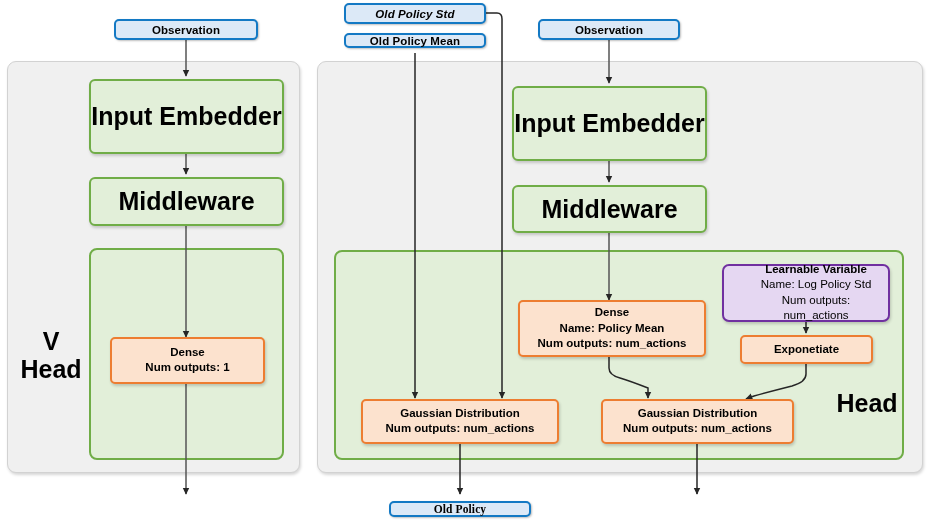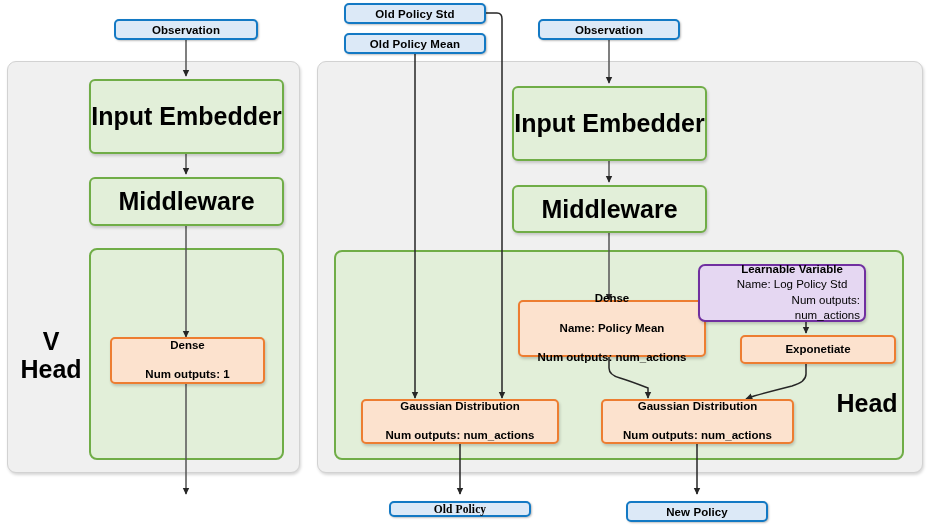--- a/index.html
+++ b/index.html
@@ -70,21 +70,20 @@
   }
   
   .orange-box {
     background: #fce2ce;
     border: 2px solid #ed7d31;
     border-radius: 5px;
     box-shadow: 1px 2px 3px rgba(0,0,0,0.18);
     font-size: 11.5px;
     z-index: 6;
     padding: 2px 4px;
-    gap: 14px;
   }
   .orange-box .ttl {
     font-weight: bold;
     line-height: 1.32;
   }
   .orange-box .sub {
     font-weight: bold;
     line-height: 1.35;
   }
   
@@ -97,21 +96,20 @@
     z-index: 6;
     padding: 2px 4px;
   }
   .purple-box .ttl {
     font-weight: bold;
     line-height: 1.32;
   }
   .purple-box .sub {
     font-weight: normal;
     line-height: 1.35;
-    text-align: right;
   }
   
   .head-label {
     position: absolute;
     font-size: 25px;
     font-weight: bold;
     color: #000000;
     text-align: center;
     line-height: 1.12;
     z-index: 7;
@@ -195,25 +193,25 @@
   <div class="node orange-box" style="left:110px; top:337px; width:155px; height:47px;">
     <span class="ttl">Dense</span>
     <span class="sub">Num outputs: 1</span>
   </div>
 
 
   <div class="head-label" style="left:822px; top:389px; width:90px;">
     <div>Head</div>
   </div>
 
-  <div class="node io-box" style="left:344px; top:3px; width:142px; height:21px;">
+  <div class="node io-box" style="left:344px; top:3px; width:142px; height:21px;font-style:italic;">
     <span>Old Policy Std</span>
   </div>
 
-  <div class="node io-box" style="left:344px; top:33px; width:142px; height:21px;">
+  <div class="node io-box" style="left:344px; top:33px; width:142px; height:15px;">
     <span>Old Policy Mean</span>
   </div>
 
   <div class="node io-box" style="left:538px; top:19px; width:142px; height:21px;">
     <span>Observation</span>
   </div>
 
   <div class="node green-box" style="left:512px; top:86px; width:195px; height:75px;">
     <span>Input Embedder</span>
   </div>
@@ -221,41 +219,38 @@
   <div class="node green-box" style="left:512px; top:185px; width:195px; height:48px;">
     <span>Middleware</span>
   </div>
 
   <div class="node orange-box" style="left:518px; top:300px; width:188px; height:57px;">
     <span class="ttl">Dense</span>
     <span class="sub">Name: Policy Mean</span>
     <span class="sub">Num outputs: num_actions</span>
   </div>
 
-  <div class="node purple-box" style="left:698px; top:264px; width:168px; height:58px;padding-left:24px;">
+  <div class="node purple-box" style="left:722px; top:264px; width:168px; height:58px;padding-left:24px;">
     <span class="ttl">Learnable Variable</span>
     <span class="sub">Name: Log Policy Std</span>
     <span class="sub">Num outputs: num_actions</span>
   </div>
 
-  <div class="node orange-box" style="left:740px; top:335px; width:156px; height:29px;">
+  <div class="node orange-box" style="left:740px; top:335px; width:133px; height:29px;">
     <span class="ttl">Exponetiate</span>
   </div>
 
   <div class="node orange-box" style="left:361px; top:399px; width:198px; height:45px;">
     <span class="ttl">Gaussian Distribution</span>
     <span class="sub">Num outputs: num_actions</span>
   </div>
 
   <div class="node orange-box" style="left:601px; top:399px; width:193px; height:45px;">
     <span class="ttl">Gaussian Distribution</span>
     <span class="sub">Num outputs: num_actions</span>
   </div>
 
   <div class="node io-box" style="left:389px; top:501px; width:142px; height:16px;font-family:Liberation Serif, serif;">
     <span>Old Policy</span>
   </div>
 
-  <div class="node io-box" style="left:626px; top:501px; width:142px; height:21px;">
-    <span>New Policy</span>
-  </div>
 
 </div>
 
 </body></html>

